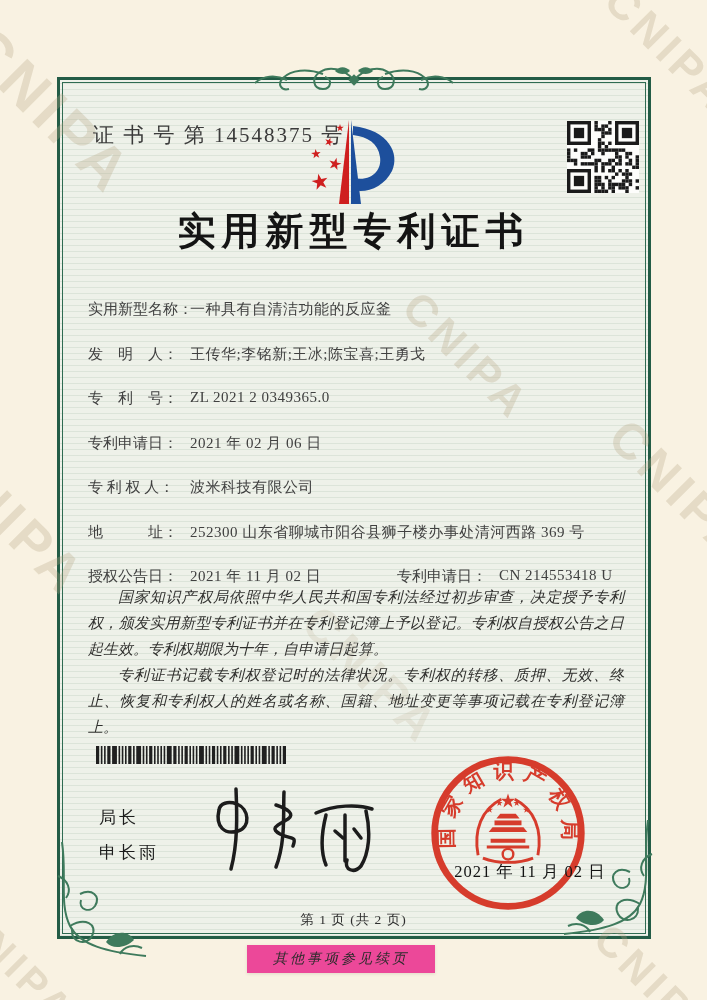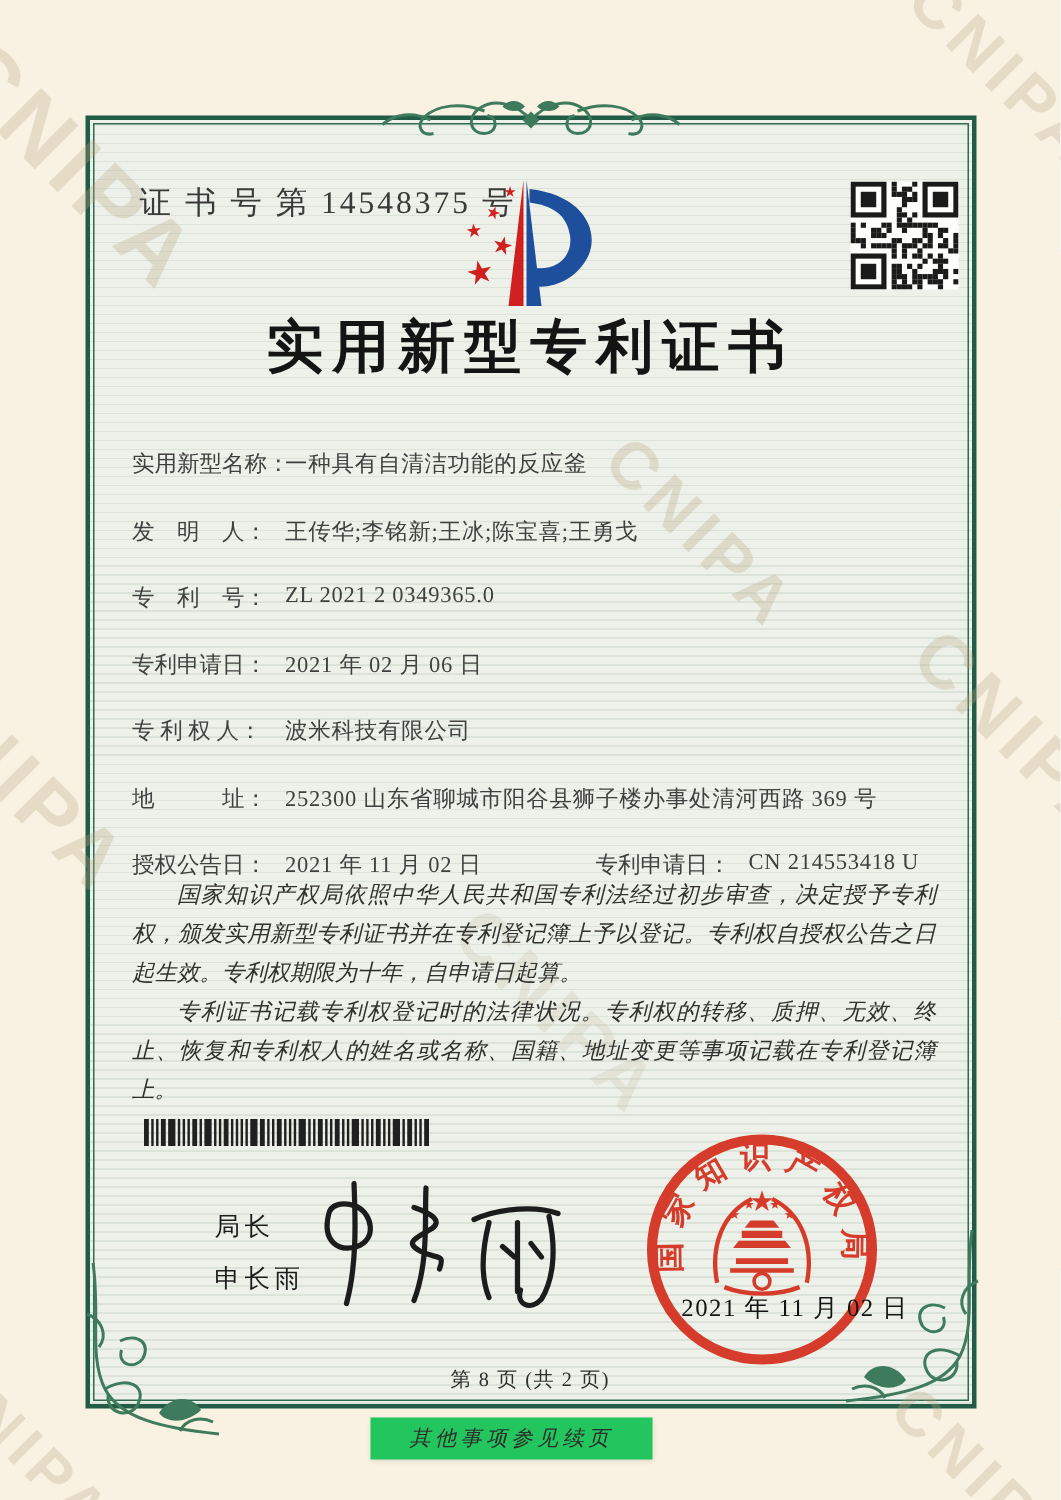--- a/index.html
+++ b/index.html
@@ -37,34 +37,34 @@
   .grant-date-value { width:207px; }
   .grant-no-label { width:102px; flex-shrink:0; }
 
   .paras { position:absolute; left:88px; top:584px; width:536px; font-size:15px; line-height:26px;
            font-style:italic; text-align:justify; color:#30302e;font-family:Liberation Serif, serif; }
   .paras p { text-indent:2em; }
 
   .barcode { position:absolute; left:96px; top:746px; width:190px; height:18px; }
 
   .signer { position:absolute; left:99px; top:806px; font-family:"Liberation Sans","DejaVu Sans",sans-serif;
-            font-size:17px; letter-spacing:3px; color:#1d1d1d;margin-left:44px; }
+            font-size:17px; letter-spacing:3px; color:#1d1d1d; }
   .signer div { margin-bottom:12px; }
   .signature { position:absolute; left:198px; top:783px; }
 
   .seal { position:absolute; left:426px; top:751px; width:164px; height:164px; z-index:4;
           mix-blend-mode:multiply; opacity:.94; }
   .seal-date { position:absolute; left:432px; top:861px; width:196px; text-align:center; z-index:5;
                font-size:16.5px; letter-spacing:1px; color:#131313; }
 
   .page-num { position:absolute; left:0; top:911px; width:100%; text-align:center;
               font-size:13.5px; letter-spacing:1px; color:#2e2e2e; }
 
   .footnote { position:absolute; left:247px; top:945px; width:188px; height:28px; z-index:3;
-              background:#22c55e; box-shadow:0 1px 3px rgba(90,80,50,.15);
+              background:#ec4899; box-shadow:0 1px 3px rgba(90,80,50,.15);
               display:flex; align-items:center; justify-content:center;
               font-size:14px; font-style:italic; letter-spacing:3px; color:#2c2c2c; }
 
   svg { display:block; }
 </style>
 </head>
 <body>
 
 <svg width="0" height="0" style="position:absolute">
   <defs>
@@ -400,18 +400,18 @@
         <path d="M-18,3 h36 v4 h-36 z"></path>
         <path d="M-22,10 h44 v3 h-44 z"></path>
         <circle cy="19" r="5.5" fill="none" stroke="#d5301f" stroke-width="2.5"></circle>
         <path d="M-31,20 C-36,-6 -27,-28 -7,-38" fill="none" stroke="#d5301f" stroke-width="3"></path>
         <path d="M31,20 C36,-6 27,-28 7,-38" fill="none" stroke="#d5301f" stroke-width="3"></path>
         <path d="M-26,23 C-11,29 11,29 26,23" fill="none" stroke="#d5301f" stroke-width="3"></path>
       </g>
     </svg>
     <div class="seal-date">2021 年 11 月 02 日</div>
 
-    <div class="page-num">第 8 页 (共 2 页)</div>
+    <div class="page-num">第 1 页 (共 2 页)</div>
 
     <div class="footnote">其他事项参见续页</div>
 
   </div>
 </div>
 
 </body></html>

